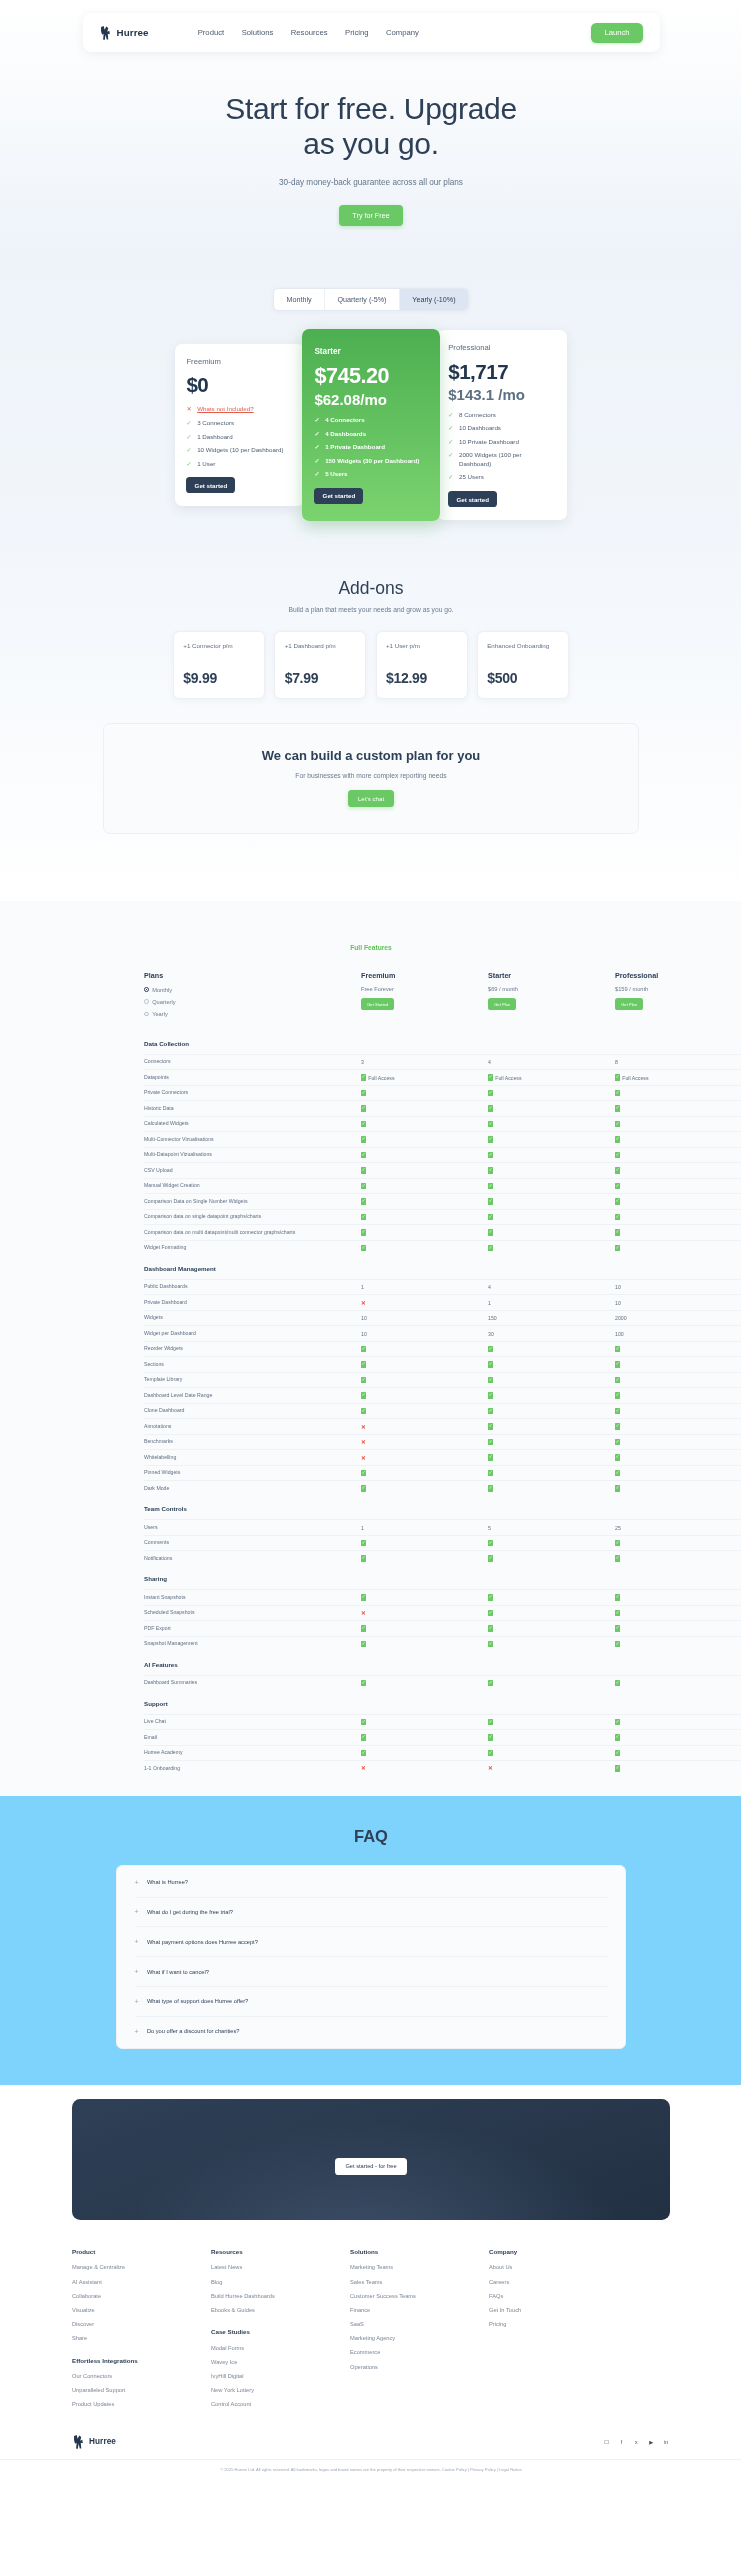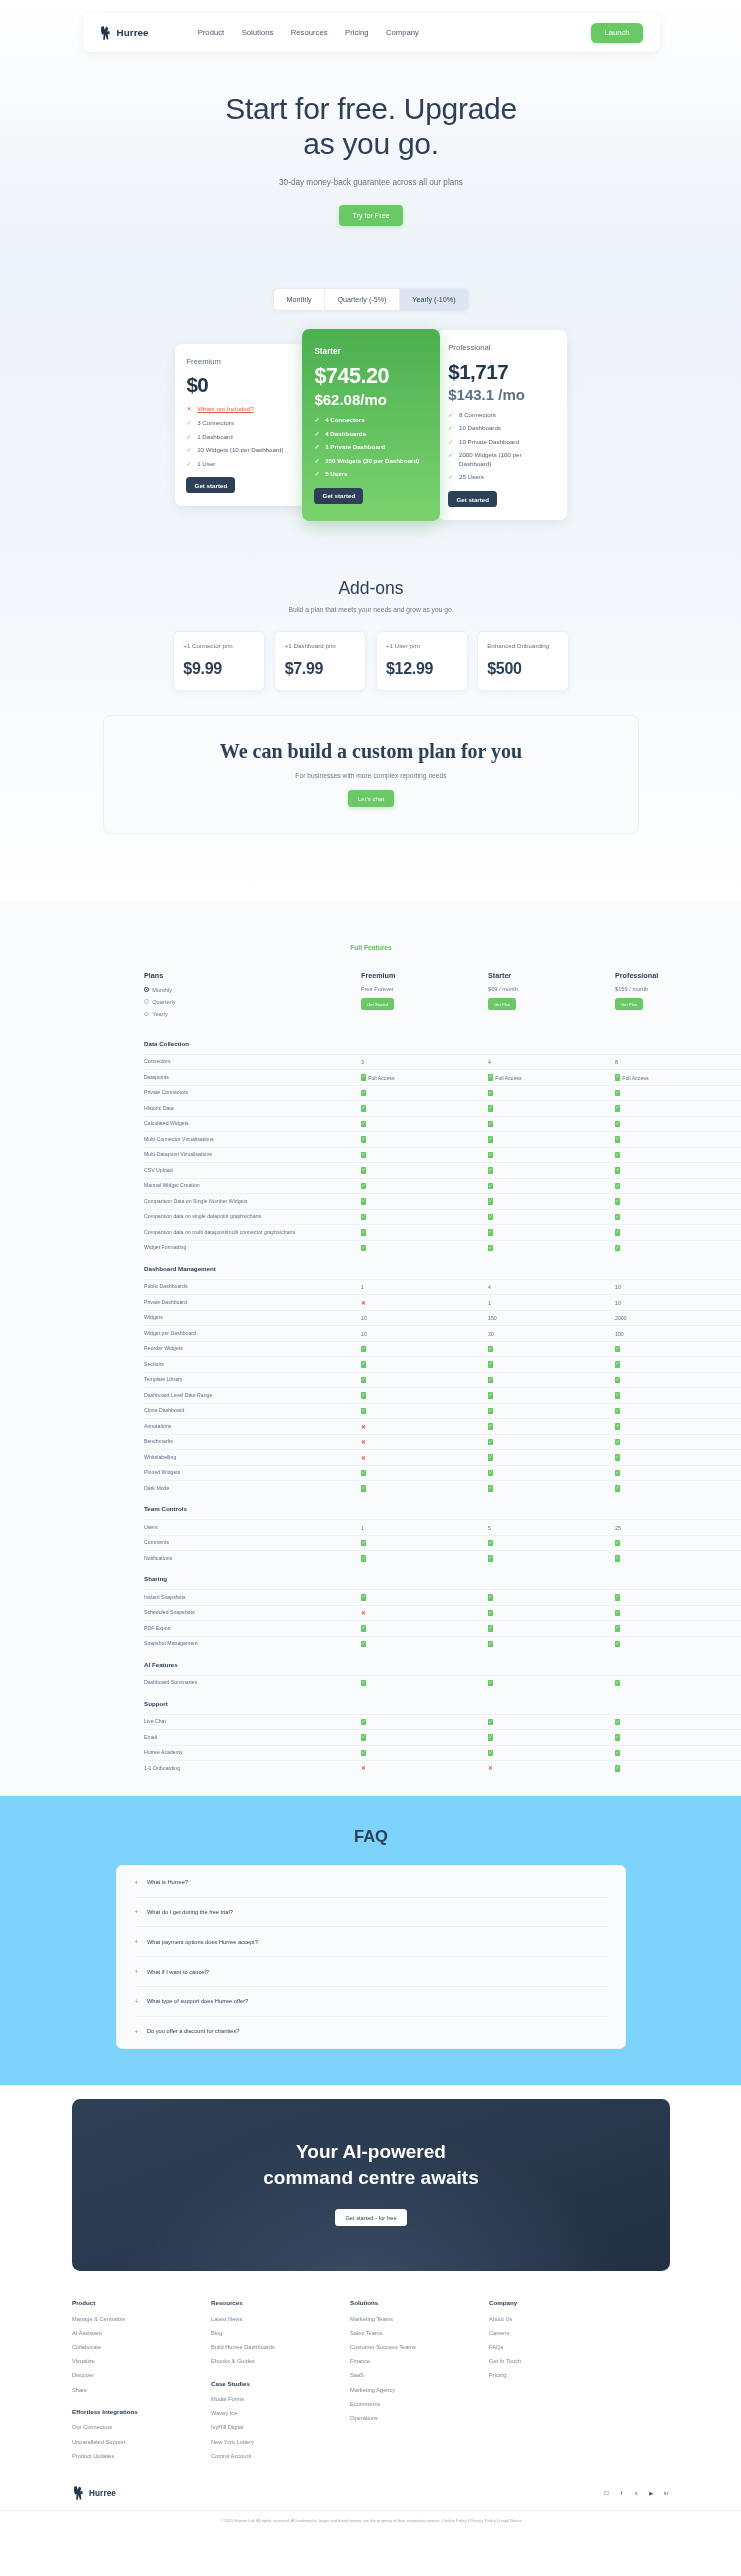--- a/index.html
+++ b/index.html
@@ -114,30 +114,30 @@
   .addons { text-align: center; padding-top: 47px; }
   .addons h2 { font-size: 17.5px; font-weight: 400; color: #2e4057; }
   .addons p { margin-top: 7.2px; font-size: 6.7px; color: #6b7a8d; }
   .addon-row { display: flex; justify-content: center; gap: 9.3px; margin-top: 17.5px; }
   .addon-card {
     width: 92px; background: #fff; border: 0.5px solid #eceff4;
     border-radius: 6.2px; padding: 10.3px 9.3px 12.4px 9.3px; text-align: left;
     box-shadow: 0 1.5px 6.2px rgba(40,60,90,.05);
   }
   .addon-label { font-size: 6.2px; color: #5f6f83; }
-  .addon-price { margin-top: 11px; font-size: 16px; font-weight: 700; color: #2e4057; letter-spacing:-0.3px;}
+  .addon-price { margin-top: 21px; font-size: 14px; font-weight: 700; color: #2e4057; letter-spacing:-0.3px;}
 
   
   .custom-wrap { display: flex; justify-content: center; margin-top: 24px; padding-bottom: 46px; }
   .custom {
     width: 536px; background: #fafbfd;
     border: 0.5px solid #eceff4; border-radius: 7.2px;
     text-align: center; padding: 24px 10.3px 26px 10.3px;
   }
-  .custom h3 { font-size: 20px; font-weight: 700; color: #2e4057; font-family: Liberation Serif, serif; }
+  .custom h3 { font-size: 13px; font-weight: 700; color: #2e4057; }
   .custom p { margin-top: 9.3px; font-size: 6.7px; color: #6b7a8d; }
   .chat-btn {
     margin-top: 10.3px; background: #6ac964; color: #fff; border: none;
     border-radius: 3.6px; font-family: inherit; font-size: 6.2px;
     padding: 5.2px 10.3px; cursor: pointer;
     box-shadow: 0 1.5px 4.1px rgba(106,201,100,.35);
   }
 
   
   .features-band { background: #fafbfd; padding: 43px 0 20.6px 0; }
@@ -904,24 +904,20 @@
       </div>
       <div class="faq-item">
         <span class="plus">+</span>
         <span>Do you offer a discount for charities?</span>
       </div>
     </div>
 </div>
 
 <div class="cta-wrap">
   <div class="cta">
-    <h2>
-      <span>Your AI-powered</span><br>
-      <span>command centre awaits</span>
-    </h2>
     <button class="cta-btn">Get started - for free</button>
   </div>
 </div>
 
 <div class="footer">
   <div class="footer-inner" id="footer-cols">
       <div class="fcol">
         <h4>Product</h4>
         <a>Manage &amp; Centralize</a>
         <a>AI Assistant</a>

